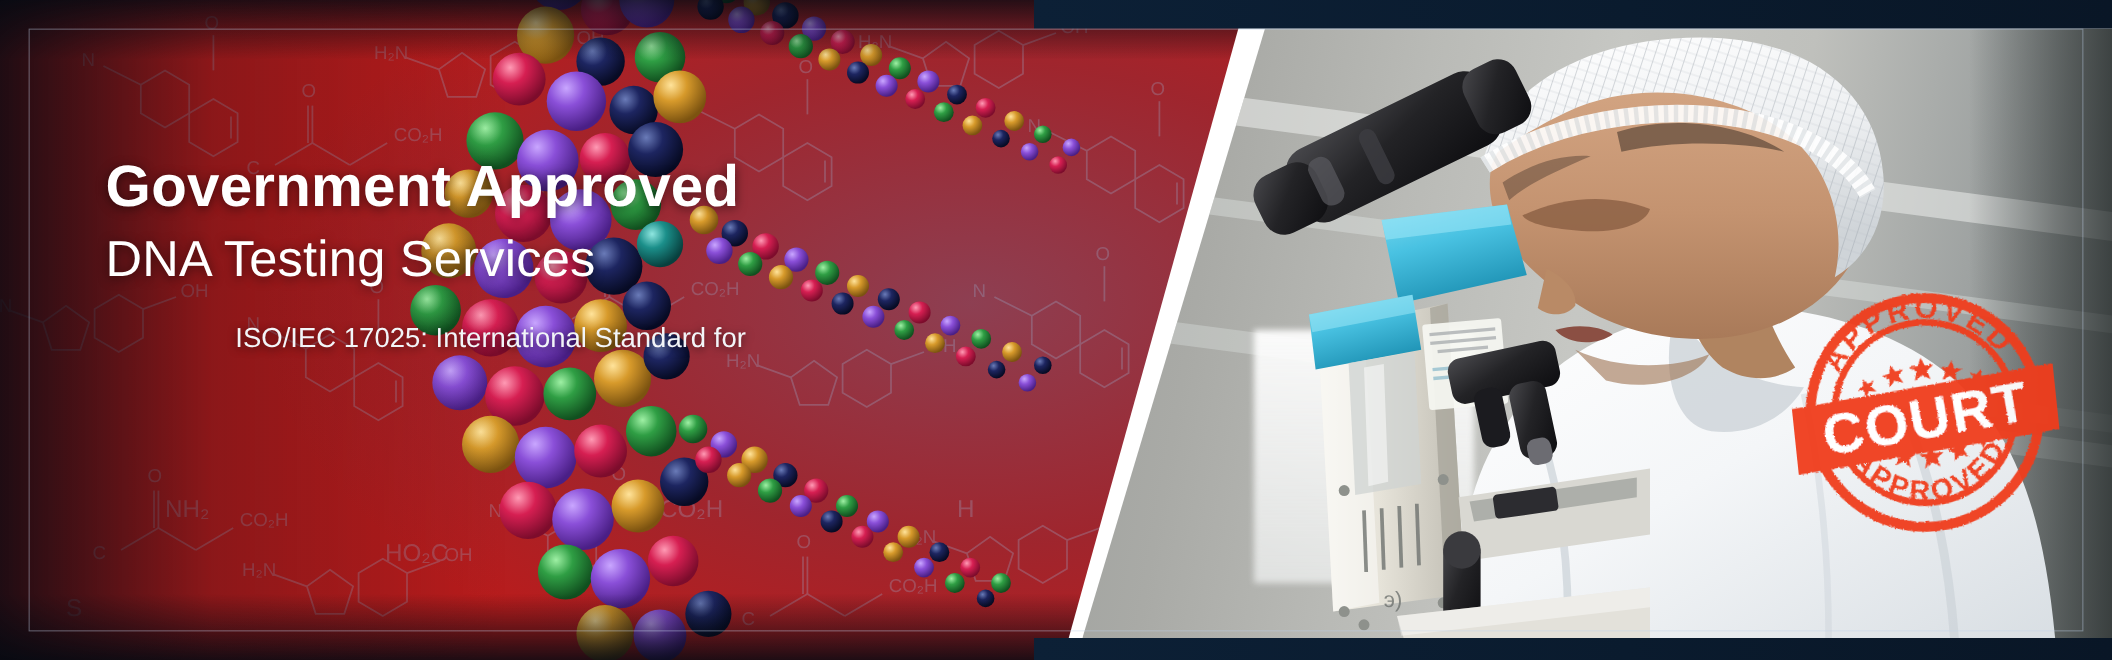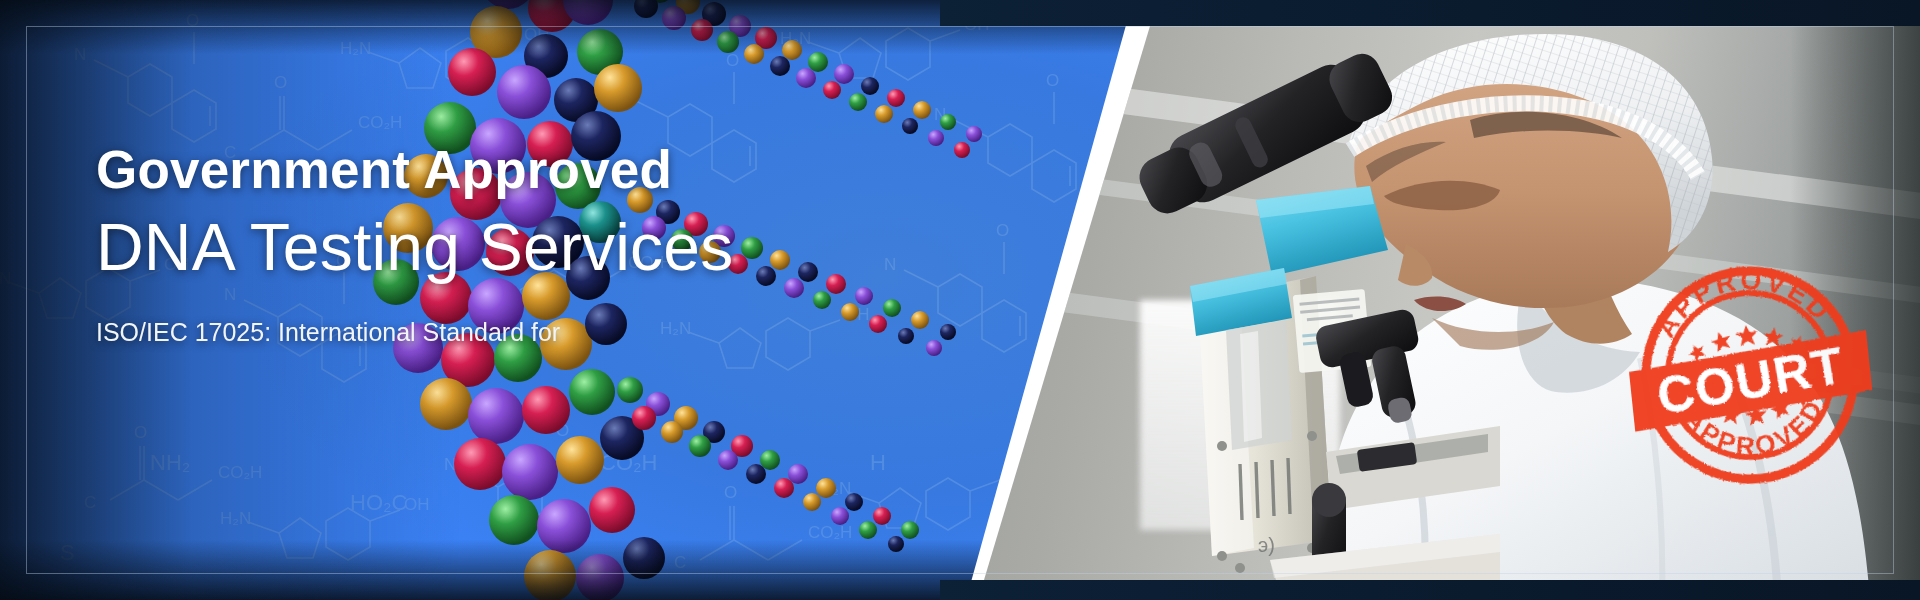--- a/index.html
+++ b/index.html
@@ -4,21 +4,21 @@
 <title>Government Approved DNA Testing Services</title>
 <style>
   * { margin:0; padding:0; box-sizing:border-box; }
   html,body { background:#0a1626; }
   body { font-family:"Liberation Sans", sans-serif; }
 
   .banner {
     position:relative;
     width:1920px; height:600px;
     overflow:hidden;
-    background:#3b82f6;
+    background:#b91c1c;
   }
 
   
   .bg-base {
     position:absolute; inset:0;
     background:
       radial-gradient(ellipse 1100px 700px at 58% 48%, #2b4a6b 0%, #1d3consequ 0%, rgba(0,0,0,0) 0%),
       linear-gradient(118deg, #0a1424 0%, #102740 26%, #1b3d5e 50%, #16334f 68%, #0d1f33 86%, #081420 100%);
   }
   .bg-glow {
@@ -62,33 +62,33 @@
     width:700px;
     z-index:30;
   }
   .headline-1 {
     font-size:53px; font-weight:bold; color:#ffffff;
     letter-spacing:0.2px; line-height:1.12;
     text-shadow:0 2px 10px rgba(0,0,0,0.55);
     white-space:nowrap;
   }
   .headline-2 {
-    font-size:66px; font-weight:400; color:#ffffff;
+    font-size:46px; font-weight:400; color:#ffffff;
     letter-spacing:0.2px; line-height:1.22;
     margin-top:8px;
     text-shadow:0 2px 10px rgba(0,0,0,0.55);
     white-space:nowrap;
   }
   .subcopy {
     margin-top:26px;
     font-size:25px; font-weight:400; color:#f2f5f8;
     line-height:1.46;
     text-shadow:0 2px 8px rgba(0,0,0,0.6);
   }
-  .subcopy div { white-space:nowrap; }
+  .subcopy div { white-space:nowrap;text-align:center; }
 
   
   .photo {
     position:absolute;
     left:940px; top:0; width:980px; height:600px;
     z-index:20;
     clip-path:polygon(193px 0px, 980px 0px, 980px 600px, 26px 600px);
   }
   .photo-white {
     position:absolute; inset:0;

